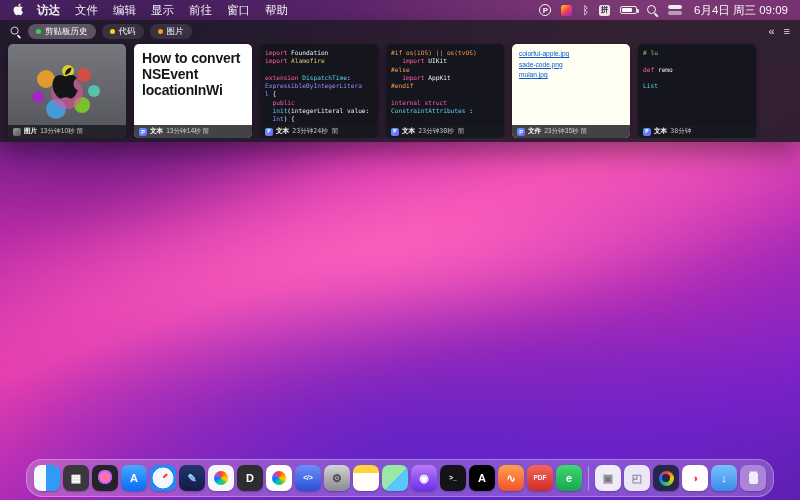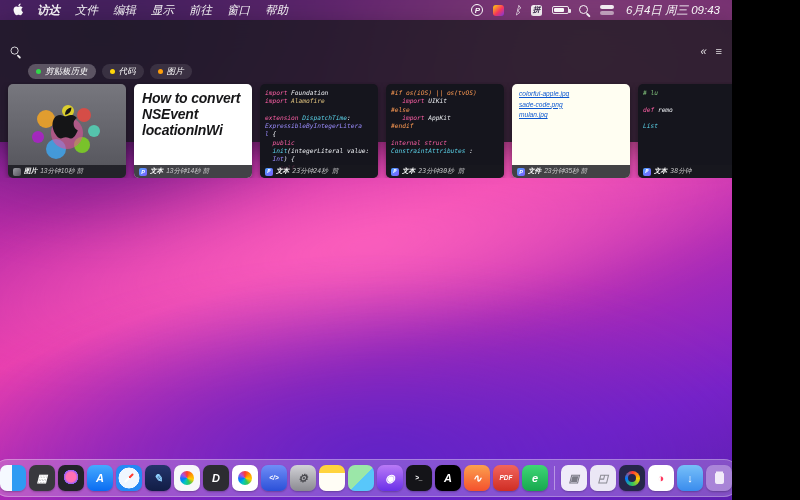--- a/index.html
+++ b/index.html
@@ -1,18 +1,18 @@
 <!DOCTYPE html>
 <html><head>
 <meta charset="utf-8">
 <style>
   html,body{margin:0;padding:0;background:#000;}
   *{box-sizing:border-box;}
-  .screen{position:relative;width:732px;height:500px;overflow:hidden;
-    font-family:"Liberation Sans",sans-serif;font-style:italic;-webkit-font-smoothing:antialiased;}
+  .screen{position:relative;width:800px;height:500px;overflow:hidden;
+    font-family:"Liberation Sans",sans-serif;-webkit-font-smoothing:antialiased;}
 
   
   .wallpaper{position:absolute;inset:0;
     background:linear-gradient(160deg,#7c1fa0 0%,#b52aa6 28%,#e93fae 48%,#b02bb4 65%,#7a22c8 85%,#5e1fae 100%);}
   .swirl{position:absolute;border-radius:50%;filter:blur(22px);}
   .s1{left:-12%;top:26%;width:125%;height:46%;transform:rotate(-10deg);
     background:radial-gradient(closest-side,#ff66c0,rgba(255,102,192,0));opacity:.9;}
   .s2{left:-22%;top:-32%;width:72%;height:82%;
     background:radial-gradient(closest-side,#40156b,rgba(64,21,107,0));opacity:.95;}
   .s3{left:-6%;bottom:-28%;width:116%;height:72%;
@@ -44,21 +44,21 @@
   .cc::before{content:'';position:absolute;left:0;top:0;width:14px;height:4.4px;background:rgba(255,255,255,.92);border-radius:2.2px;}
   .cc::after{content:'';position:absolute;left:0;bottom:0;width:14px;height:4.4px;background:rgba(255,255,255,.55);border-radius:2.2px;}
   .clock{font-size:11.5px;color:#fff;white-space:nowrap;margin-left:2px;cursor:default;}
 
   
   .panel{position:absolute;top:20px;left:0;right:0;height:122px;
     background:rgba(30,27,37,.9);backdrop-filter:blur(16px);
     box-shadow:0 10px 26px rgba(0,0,0,.4);}
   .panel-top{display:flex;align-items:center;gap:7px;padding:4px 10px 3px;}
   .pmag{transform:scale(.9);opacity:.9;cursor:pointer;}
-  .chips{display:flex;gap:6px;flex:1;align-items:center;margin-top:40px;}
+  .chips{display:flex;gap:6px;flex:1;align-items:center;}
   .chip{display:inline-flex;align-items:center;gap:4px;height:15px;padding:0 8px;border-radius:8px;
     background:rgba(255,255,255,.10);color:#fff;font-size:8.5px;cursor:pointer;white-space:nowrap;}
   .chip-active{background:rgba(255,255,255,.26);}
   .chip-dot{width:5px;height:5px;border-radius:50%;display:inline-block;}
   .panel-controls{display:flex;gap:9px;align-items:center;}
   .pctl{color:rgba(255,255,255,.85);font-size:11px;cursor:pointer;line-height:1;}
 
   .cards{display:flex;gap:8px;padding:2px 8px 0;overflow:hidden;}
   .card{position:relative;flex:0 0 auto;width:118px;height:94px;border-radius:5px;overflow:hidden;
     box-shadow:0 2px 6px rgba(0,0,0,.38);cursor:pointer;}
@@ -129,21 +129,21 @@
           <span class="op-badge">P</span>
           <span class="paste-mi"></span>
           <span class="st-glyph">ᛒ</span>
           <span class="inp-badge">拼</span>
           <span class="battery">
             <span class="battery-fill"></span>
           </span>
           <span class="mag"></span>
           <span class="cc"></span>
         </span>
-      <span class="clock">6月4日 周三 09:43</span>
+      <span class="clock">6月4日 周三 09:09</span>
     </span>
   </div>
 
   <div class="panel">
     <div class="panel-top">
       <span class="mag pmag"></span>
       <span class="chips">
           <span class="chip chip-active">
             <span class="chip-dot" style="background: rgb(50, 215, 75);"></span>
             <span>剪贴板历史</span>

